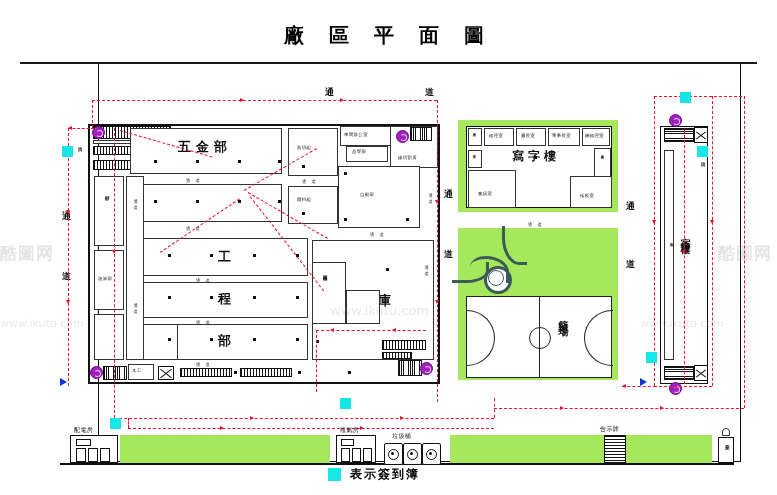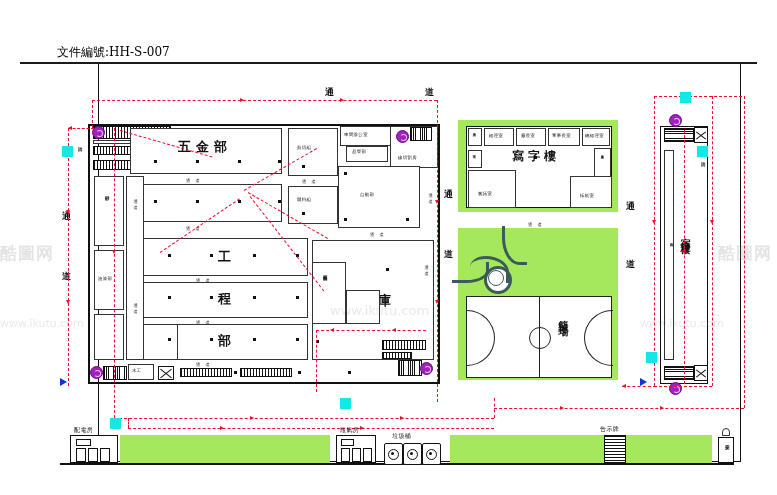--- a/index.html
+++ b/index.html
@@ -118,21 +118,21 @@
   
   .wm{position:absolute;color:rgba(120,120,120,.20);pointer-events:none;
       font-size:17px;font-weight:bold;letter-spacing:1px;}
   .wm2{position:absolute;color:rgba(120,120,120,.17);pointer-events:none;font-size:11px;margin-top:45px;}
 </style>
 </head>
 <body>
 
 <div class="doc">
 
-  <div id="doc-no">文件編號:HH-S-007</div>
+  <div id="title">廠 區 平 面 圖</div>
   <div id="hrule"></div>
 
   <div id="site"></div>
 
   <div class="mid" style="left:325px;top:86px;">通</div>
   <div class="mid" style="left:425px;top:86px;">道</div>
 
   <div class="mid" style="left:62px;top:210px;">通</div>
   <div class="mid" style="left:62px;top:270px;">道</div>
 
@@ -416,20 +416,24 @@
   <div class="bin-o" style="left:426px;top:449px;width:9px;height:9px;"></div>
   <div class="bin-d" style="left:429px;top:452px;width:3px;height:3px;"></div>
 
   <div class="lbl" style="left:600px;top:426px;font-size:6px;">告示牌</div>
   <div id="board" style="left:604px;top:435px;width:22px;height:28px;"></div>
 
   <div class="fac" style="left:718px;top:437px;width:16px;height:26px;"></div>
   <div class="lbl-v" style="left:724px;top:441px;font-size:4.6px;">保安室</div>
   <div class="rm" style="left:722px;top:428px;width:8px;height:8px;border-radius:50% 50% 0 0;"></div>
 
+  <div id="legend">
+    <div class="sw"></div>
+    <div class="tx">表示簽到簿</div>
+  </div>
 
   <div class="wm" style="left:0px;top:242px;">酷圖网</div>
   <div class="wm2" style="left:0px;top:272px;">www.ikutu.com</div>
   <div class="wm" style="left:718px;top:242px;">酷圖网</div>
   <div class="wm2" style="left:640px;top:272px;">www.ikutu.com</div>
   <div class="wm2" style="left:330px;top:258px;font-size:13px;">www.ikutu.com</div>
 
 </div>
 
 </body></html>

